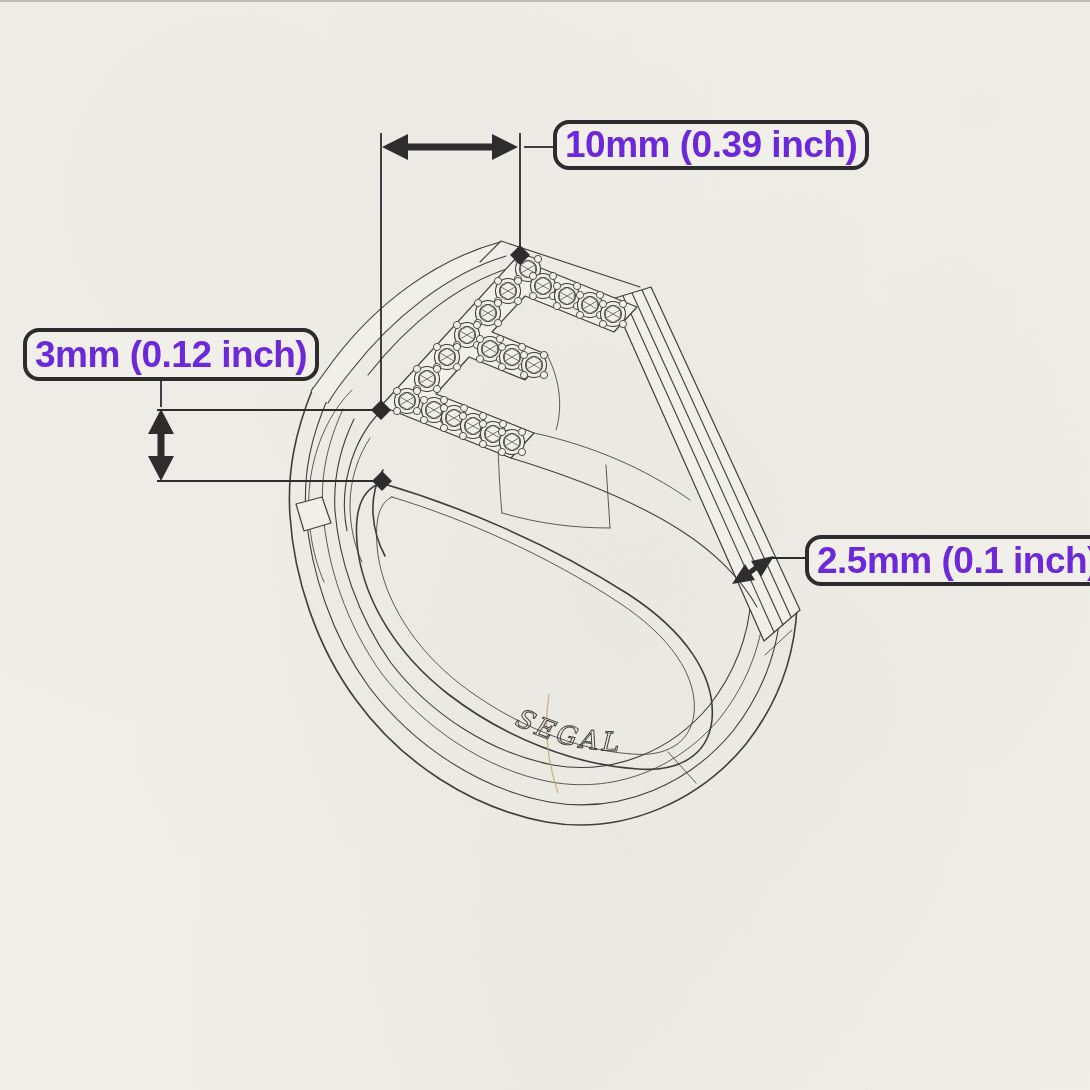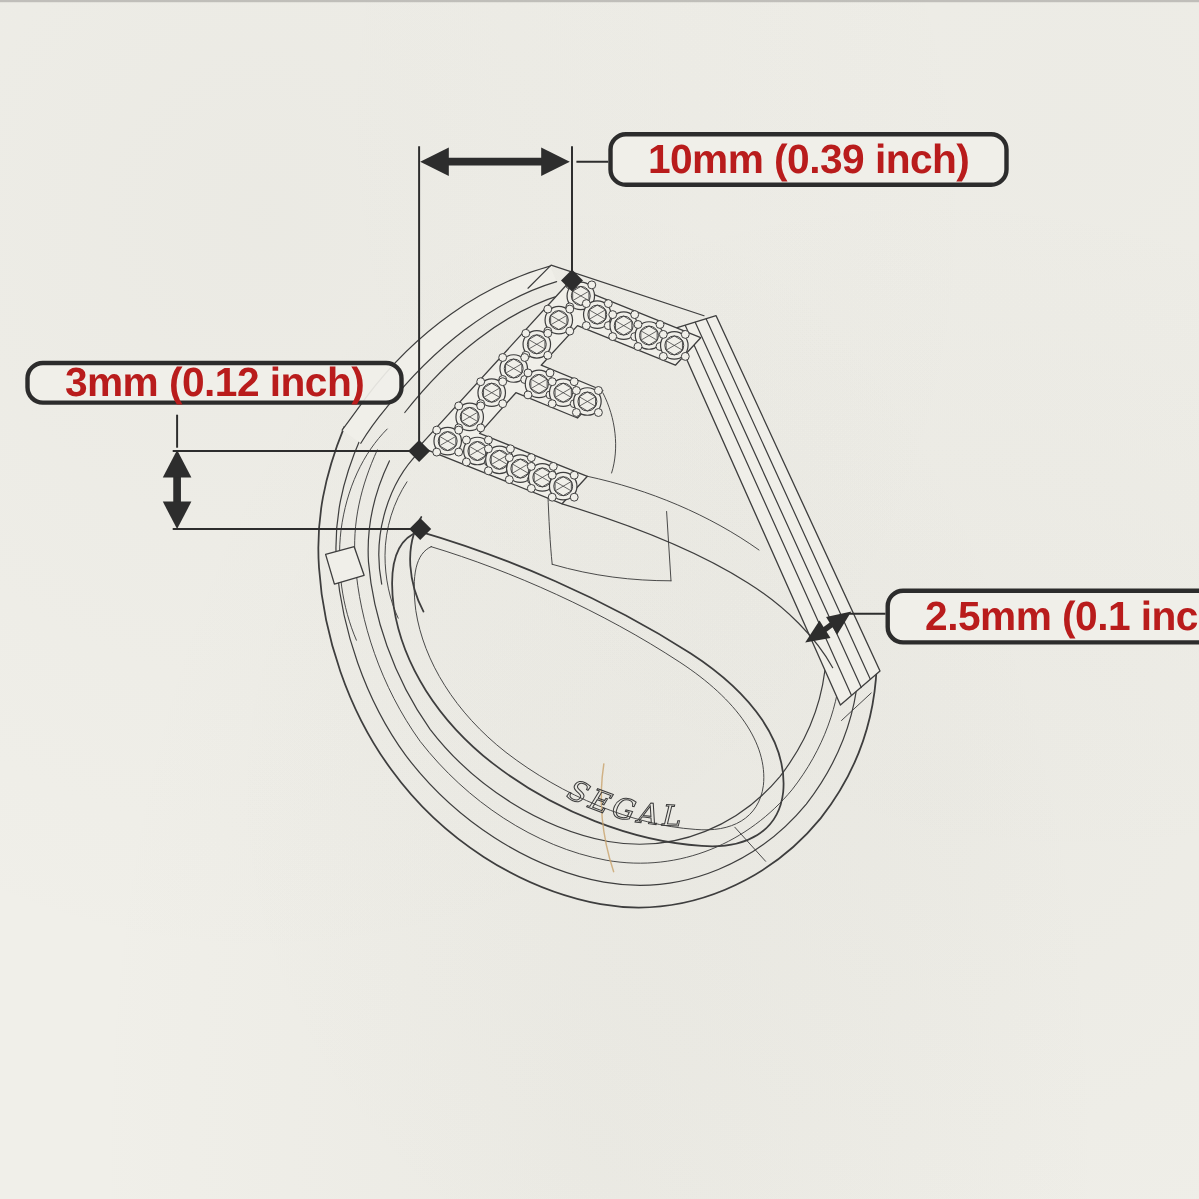--- a/index.html
+++ b/index.html
@@ -19,26 +19,26 @@
   .art .heavy{stroke-width:1.6;}
   .art .light{stroke-width:0.85;}
   .occl{fill:#f0efe9;stroke:#3e3e3e;stroke-width:1.2;stroke-linejoin:round;}
   .ink{fill:#2d2d2d;stroke:none;}
   .ink-line{stroke:#2d2d2d;stroke-width:1.8;fill:none;}
   .ink-shaft{stroke:#2d2d2d;stroke-width:7;fill:none;}
   .seam-accent{stroke:#c9a36b;stroke-width:1.3;fill:none;opacity:.8;}
   .engraving{font:italic 26px "DejaVu Serif",serif;letter-spacing:4px;fill:none;stroke:#3c3c3c;stroke-width:0.95;}
   .dim-label{
     position:absolute;display:flex;align-items:center;box-sizing:border-box;
-    border:4px solid #2c2c2c;border-radius:16px;padding:0 32px;height:50px;
-    font-weight:700;font-size:37px;letter-spacing:-0.5px;color:#b91c1c;
+    border:4px solid #2c2c2c;border-radius:16px;padding:0 8px;height:50px;
+    font-weight:700;font-size:37px;letter-spacing:-0.5px;color:#6d28d9;
     background:rgba(240,239,233,0.92);white-space:nowrap;
   }
   #label-width{left:553px;top:120px;}
-  #label-height{left:23px;top:328px;height:40px;}
+  #label-height{left:23px;top:328px;height:53px;}
   #label-thickness{left:805px;top:535px;height:51px;}
 </style>
 </head>
 <body>
 
 <div id="stage">
 
   <svg width="1090" height="1090" viewBox="0 0 1090 1090">
     <defs>
       <g id="dia">

